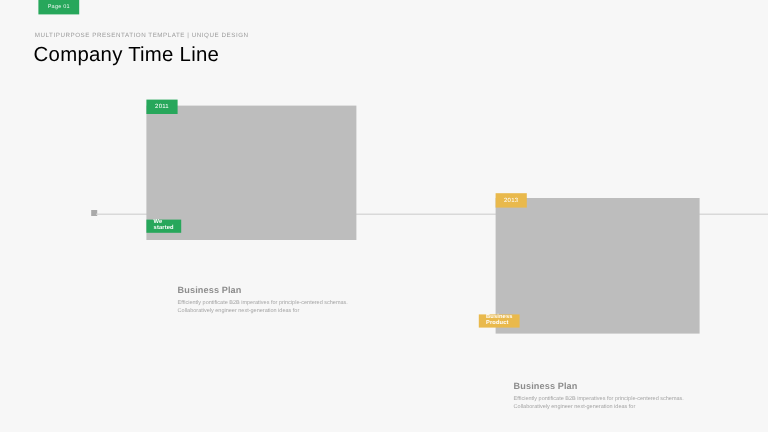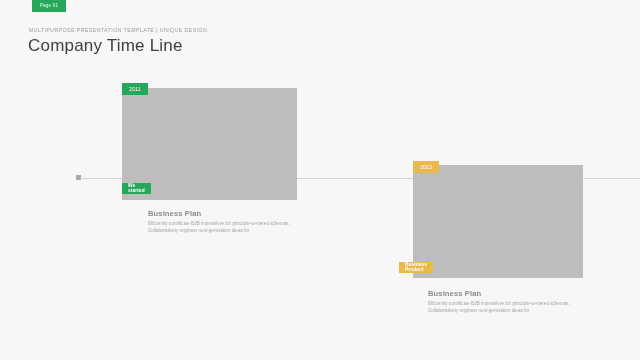--- a/index.html
+++ b/index.html
@@ -47,21 +47,21 @@
     color: #9a9a9a;
     white-space: nowrap;
   }
   .slide-title {
     position: absolute;
     left: 28px;
     top: 36px;
     font-size: 17px;
     font-weight: 300;
     letter-spacing: 0.2px;
-    color: #404040;
+    color: #000000;
     white-space: nowrap;
   }
 
   
   .timeline-line {
     position: absolute;
     left: 80px;
     top: 178px;
     width: 560px;
     height: 1px;
@@ -108,20 +108,21 @@
     font-weight: bold;
     line-height: 1;
     letter-spacing: 0.1px;
     box-sizing: border-box;
   }
   .green-bg { background: #27a75b; color: #ffffff; }
   .orange-bg { background: #e9b94c; color: #ffffff; }
 
   .caption {
     position: absolute;
+    margin-top: 28px;
   }
   .caption-title {
     font-size: 7.6px;
     font-weight: bold;
     color: #8c8c8c;
     letter-spacing: 0.1px;
     margin: 0 0 2px 0;
     line-height: 1;
   }
   .caption-body {

